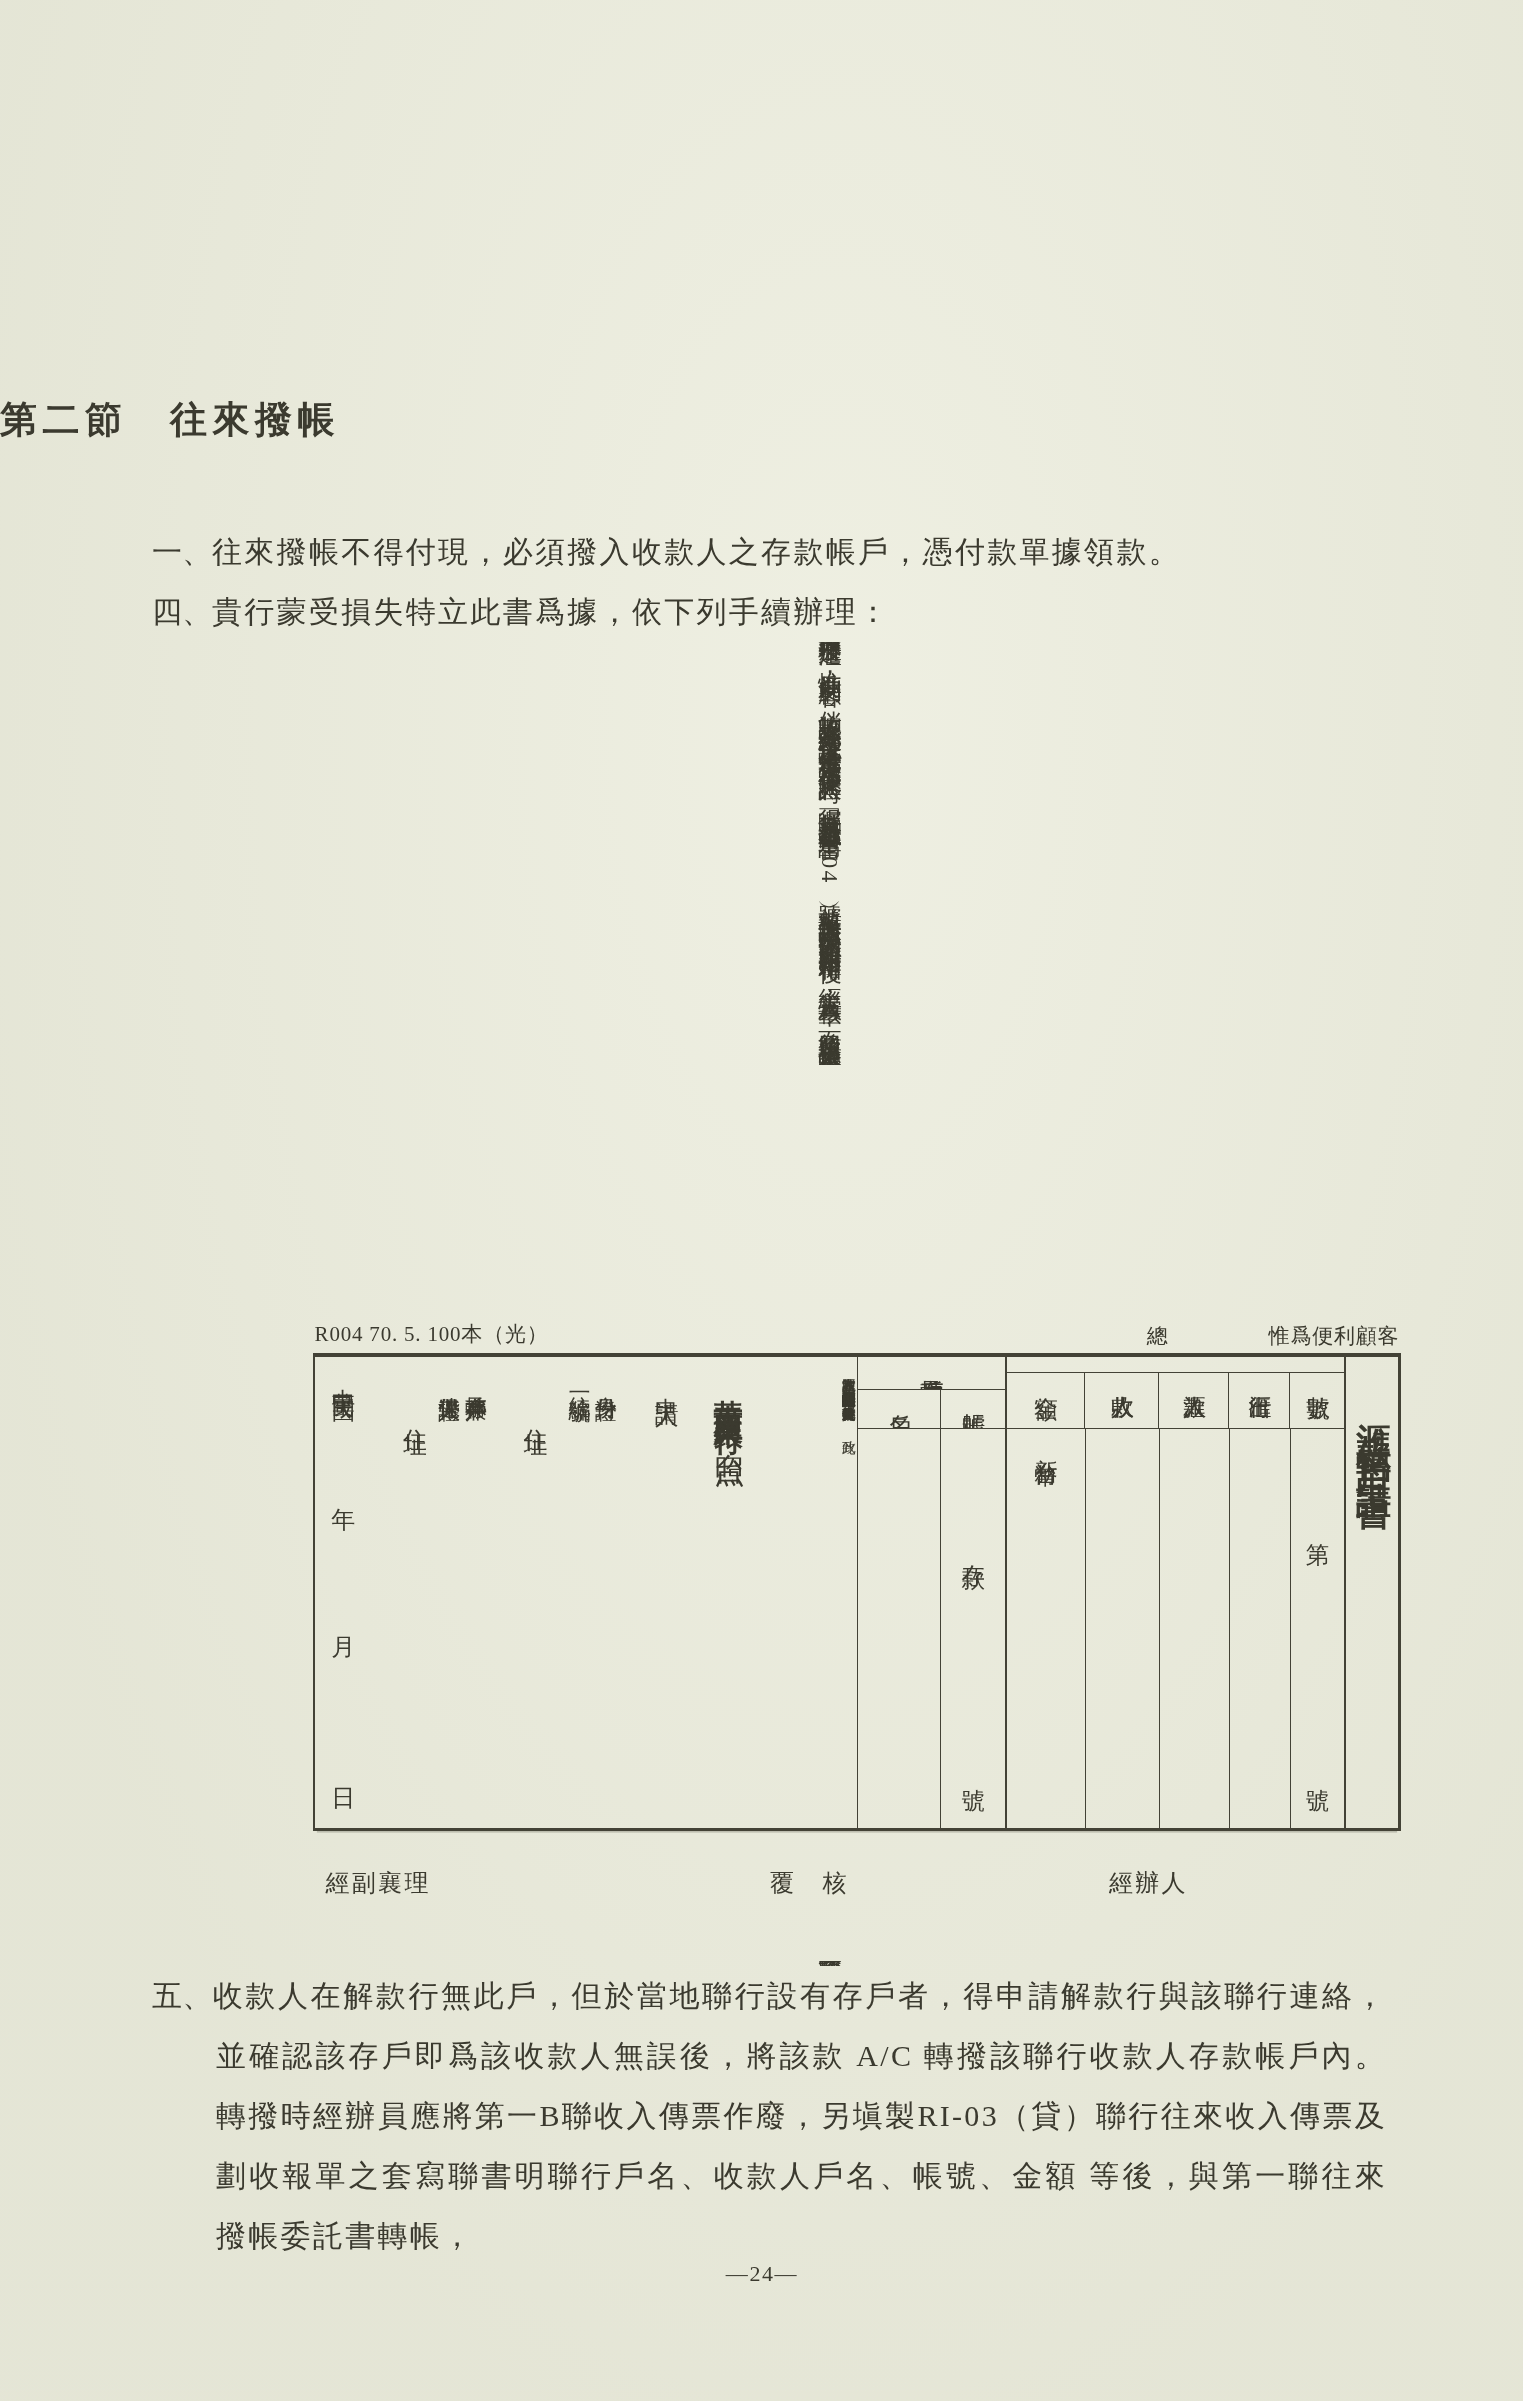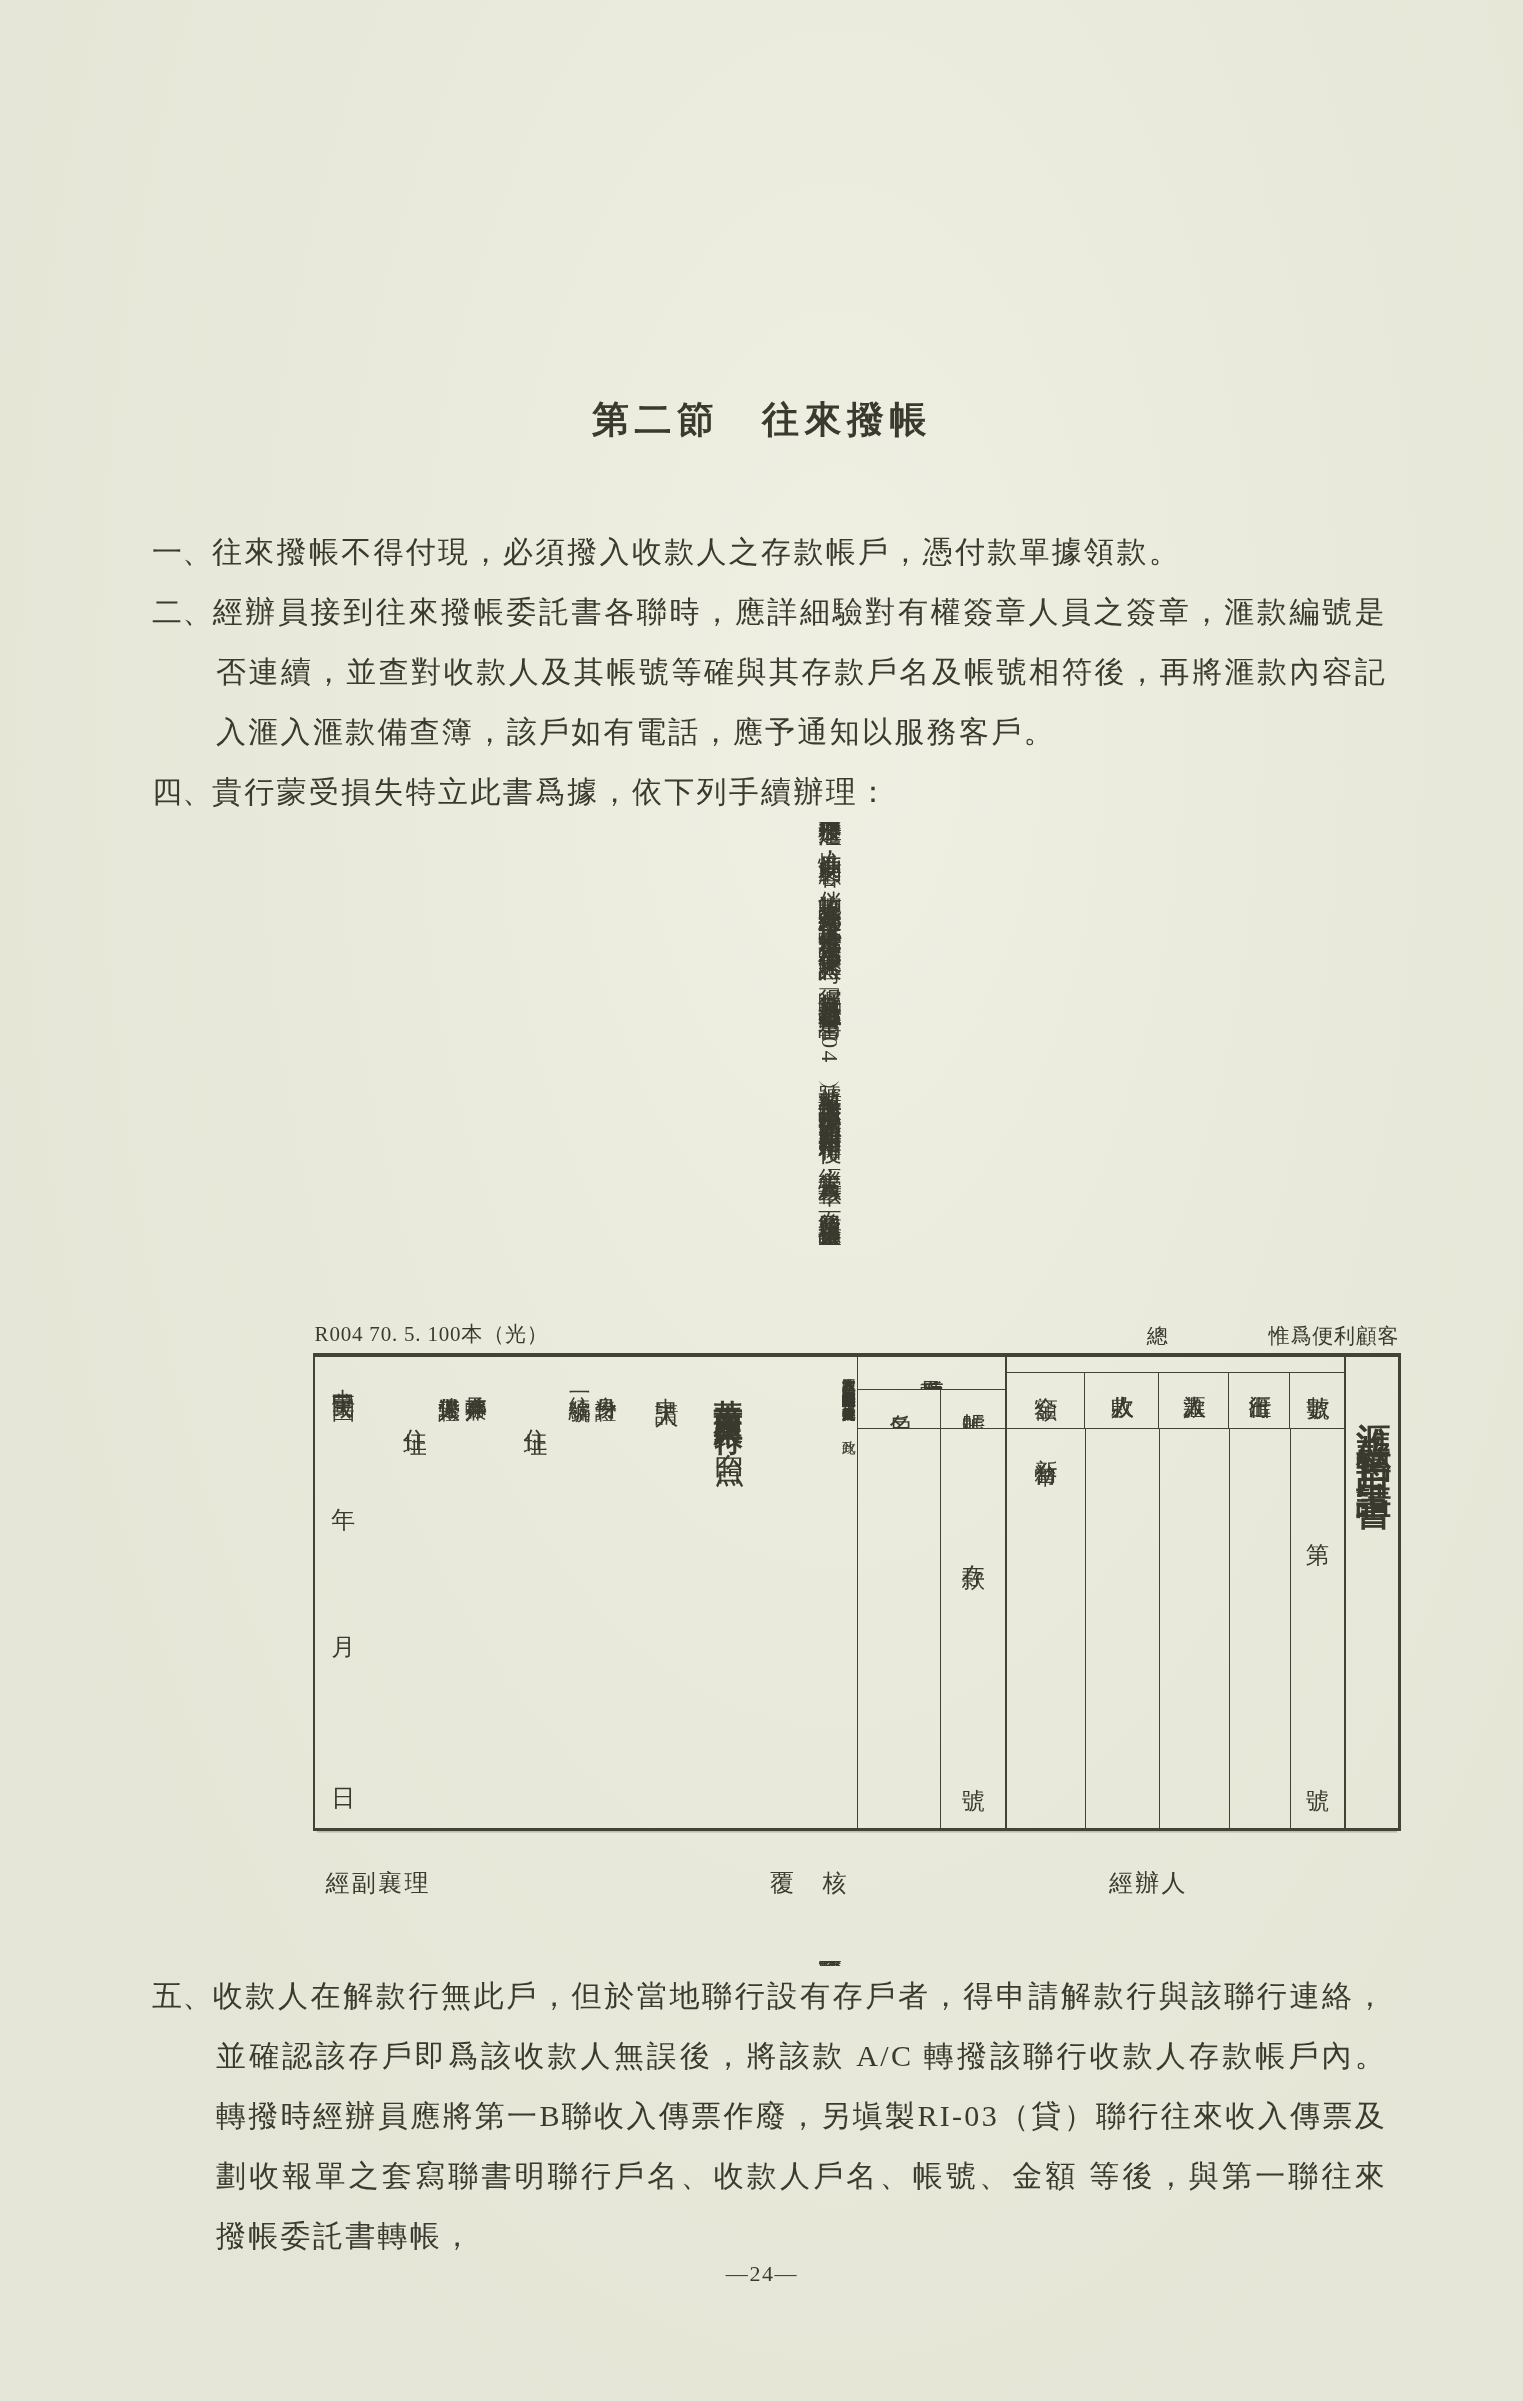--- a/index.html
+++ b/index.html
@@ -15,21 +15,20 @@
     margin: 0 auto;
     background: var(--paper);
     background-image: radial-gradient(ellipse at 55% 30%, rgba(255,255,250,0.25), rgba(0,0,0,0.02) 75%);
     color: var(--ink);
     font-family: "Liberation Serif", "DejaVu Serif", serif;
     overflow: hidden;
   }
   
   .sec-title {
     position: absolute; top: 395px; left: 0; width: 100%;
-    text-align: center;
     font-size: 37px; font-weight: 700; letter-spacing: 5.5px;
   }
   
   .body-block { position: absolute; left: 152px; width: 1235px; font-size: 30px; line-height: 60px; letter-spacing: 2.3px; text-align: justify; }
   .block-a { top: 522px; }
   .block-b { top: 1961px; }
   .item { padding-left: 64px; text-indent: -64px; }
   .item.sub { padding-left: 61px; text-indent: -61px; }
   .marker { letter-spacing: 0; }
   
@@ -121,21 +120,20 @@
 </style>
 </head>
 <body>
 
 <div class="page">
 
   <div class="sec-title">第二節　往來撥帳</div>
 
   <div class="body-block block-a">
     <div class="item"><span class="marker">一、</span><span>往來撥帳不得付現，必須撥入收款人之存款帳戶，憑付款單據領款。</span></div>
-    <div class="item"><span class="marker">二、</span><span>經辦員接到往來撥帳委託書各聯時，應詳細驗對有權簽章人員之簽章，滙款編號是否連續，並查對收款人及其帳號等確與其存款戶名及帳號相符後，再將滙款內容記入滙入滙款備查簿，該戶如有電話，應予通知以服務客戶。</span></div>
     <div class="item"><span class="marker">四、</span><span>貴行蒙受損失特立此書爲據，依下列手續辦理：</span></div>
     <div class="item sub">
         <span class="marker">㈠</span>
         <span>由解款行通知滙出行轉告滙款人辦理退滙。惟爲便利顧客，倘該收款人能覓具經本行認可之本單位殷實存戶爲承轉存戶兼保證人時，得囑其塡具「滙款轉戶申請書」（R004號）並核對保證人亦即承轉人之印鑑必須與原留印鑑相符後，經主管人員核章，而後將款項撥入承轉人帳戶。</span>
       </div>
   </div>
 
   <div class="form-area">
     <div class="stub-row">
       <span class="stub-left">R004 70. 5. 100本（光）</span>

